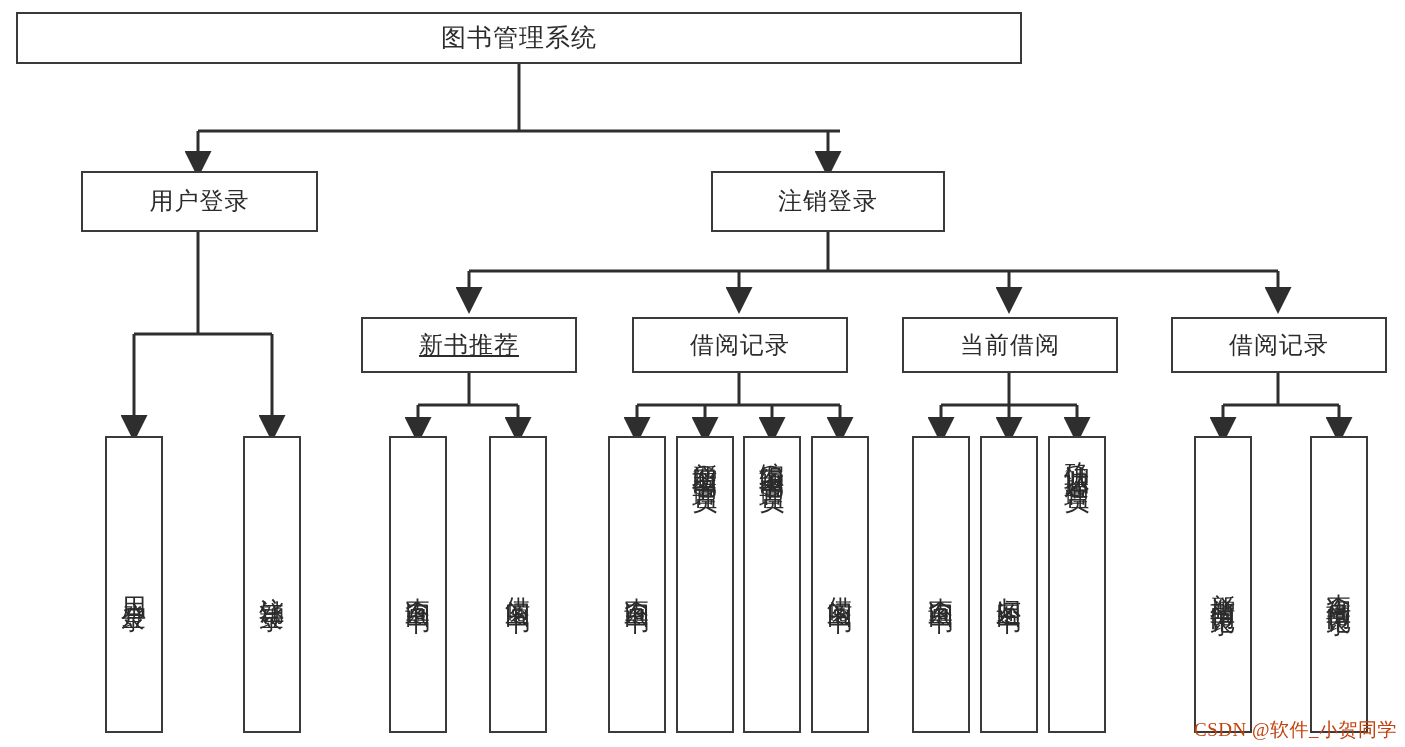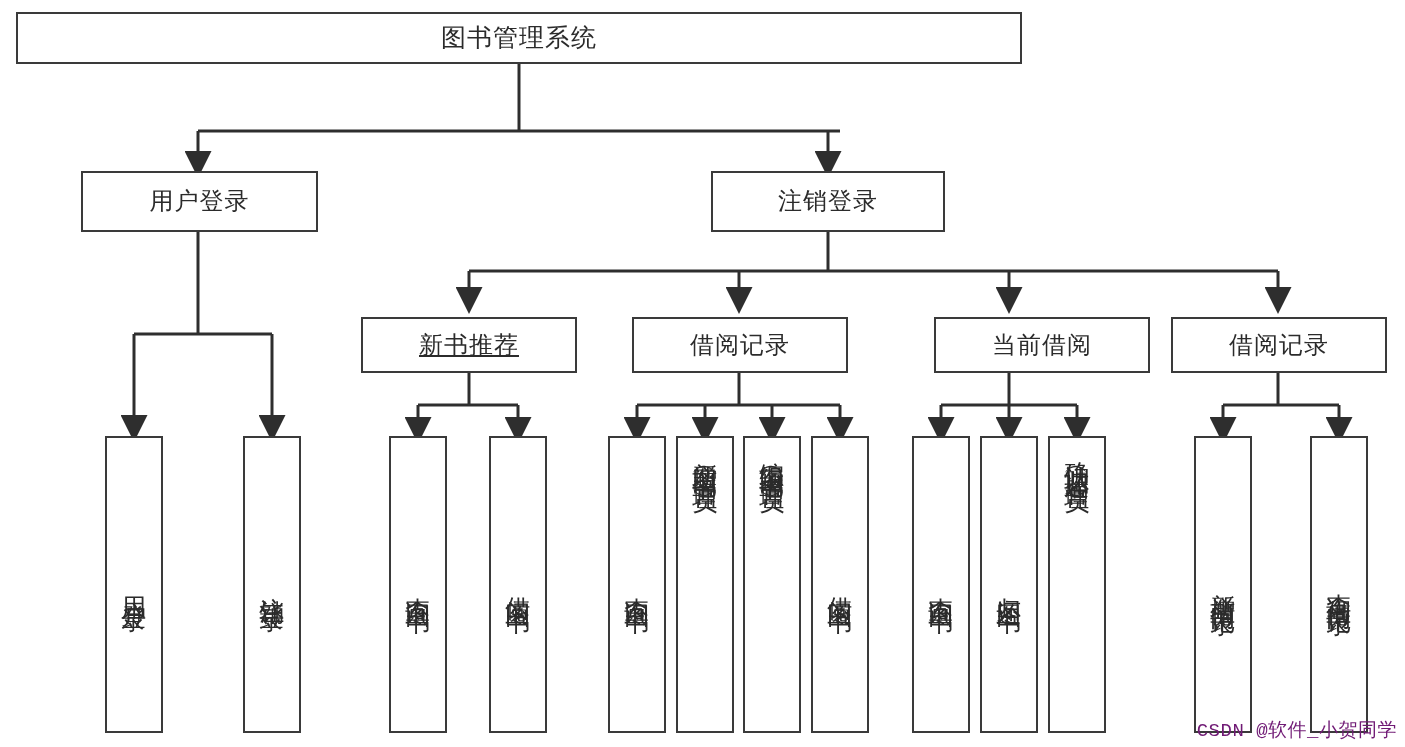--- a/index.html
+++ b/index.html
@@ -64,22 +64,22 @@
     text-align: center;
   }
   .v-node.tall-fill {
     align-items: flex-start;
   }
   .watermark {
     position: absolute;
     right: 8px;
     bottom: 4px;
     font-size: 19px;
-    color: #701a75;
-    font-family: Liberation Mono, monospace;
+    color: #c2410c;
+    font-family: Liberation Serif, serif;
     letter-spacing: 0.5px;
     white-space: nowrap;
     pointer-events: none;
   }
 </style>
 </head>
 <body>
 
 <div id="canvas">
 
@@ -143,21 +143,21 @@
   <div class="node-box h-node" style="left:711px; top:171px; width:234px; height:61px;">
     <span class="node-label">注销登录</span>
   </div>
 
   <div class="node-box h-node" style="left:361px; top:317px; width:216px; height:56px;text-decoration:underline;">
     <span class="node-label">新书推荐</span>
   </div>
   <div class="node-box h-node" style="left:632px; top:317px; width:216px; height:56px;">
     <span class="node-label">借阅记录</span>
   </div>
-  <div class="node-box h-node" style="left:902px; top:317px; width:216px; height:56px;margin-left:32px;">
+  <div class="node-box h-node" style="left:902px; top:317px; width:216px; height:56px;">
     <span class="node-label">当前借阅</span>
   </div>
   <div class="node-box h-node" style="left:1171px; top:317px; width:216px; height:56px;justify-content:center;">
     <span class="node-label">借阅记录</span>
   </div>
 
   <div class="node-box v-node" style="left:105px; top:436px; width:58px; height:297px;">
     <span class="node-label">用户登录</span>
   </div>
   <div class="node-box v-node" style="left:243px; top:436px; width:58px; height:297px;">

